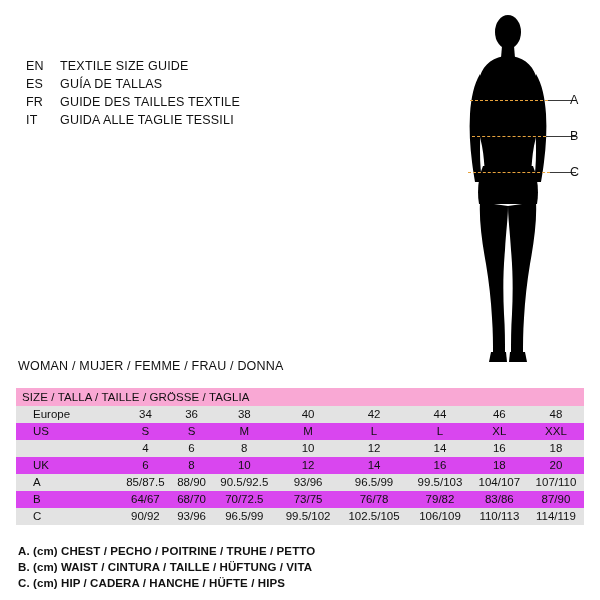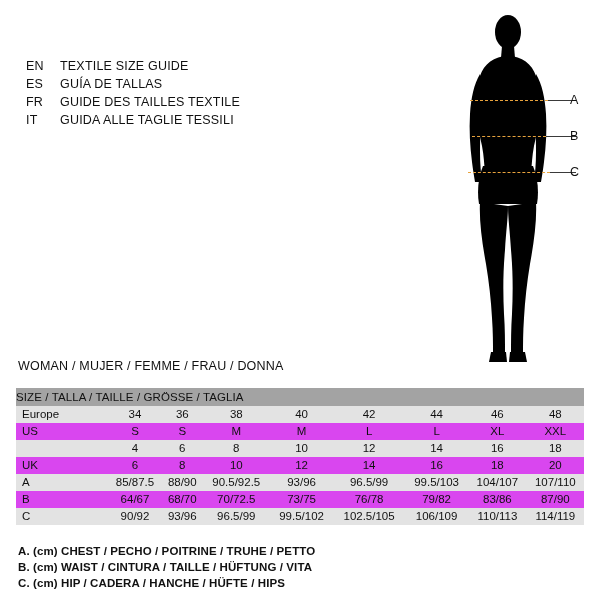--- a/index.html
+++ b/index.html
@@ -99,36 +99,37 @@
     color: #111;
   }
   .size-table td, .size-table th {
     padding: 0;
     height: 17px;
     line-height: 17px;
     text-align: center;
     font-weight: normal;
   }
   .size-table tr.header-row td {
-    background: #a3a3a3;
+    background: #f9a8d4;
     text-align: left;
+    padding-left: 6px;
     font-size: 11.5px;
     letter-spacing: 0.1px;
     height: 18px;
     line-height: 18px;
   }
   .size-table tr.shaded td {
     background: #e3e3e3;
   }
   .size-table tr.plain td {
     background: #d946ef;
   }
   .size-table td.rowlabel {
     text-align: left;
-    padding-left: 6px;
+    padding-left: 17px;
     width: 86px;
   }
 
   
   .notes {
     position: absolute;
     left: 18px;
     top: 543px;
     width: 560px;
   }

